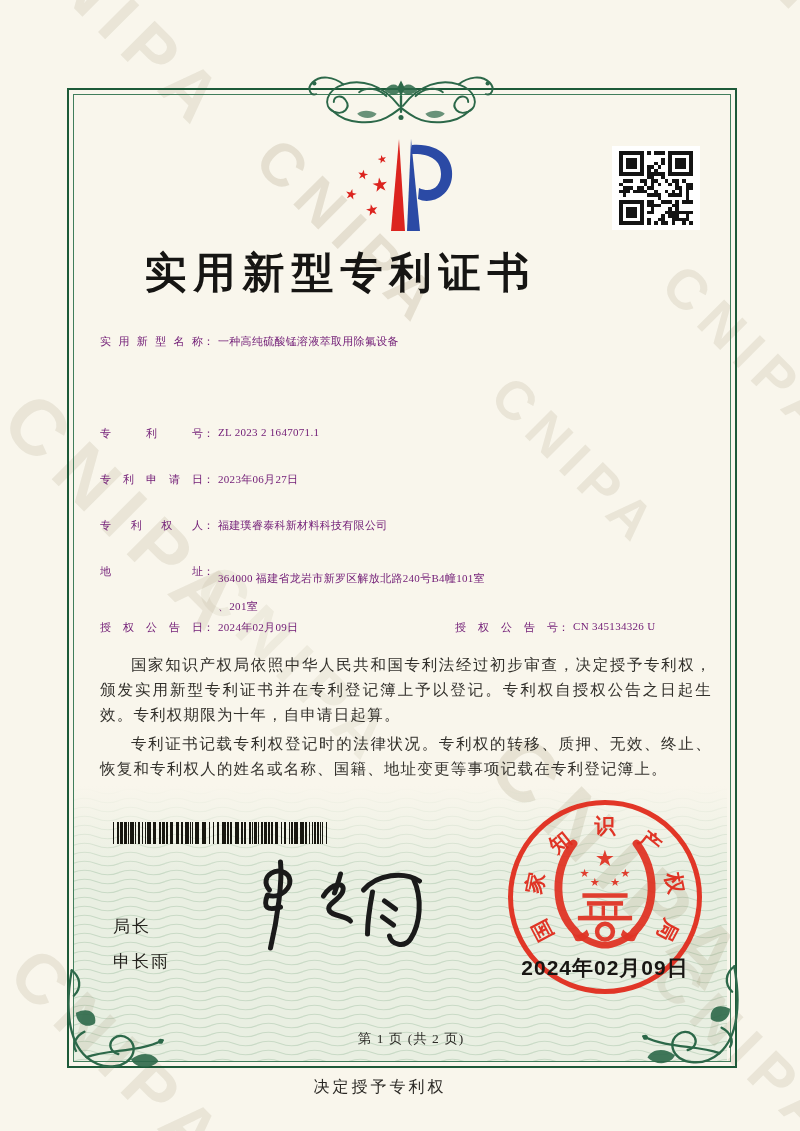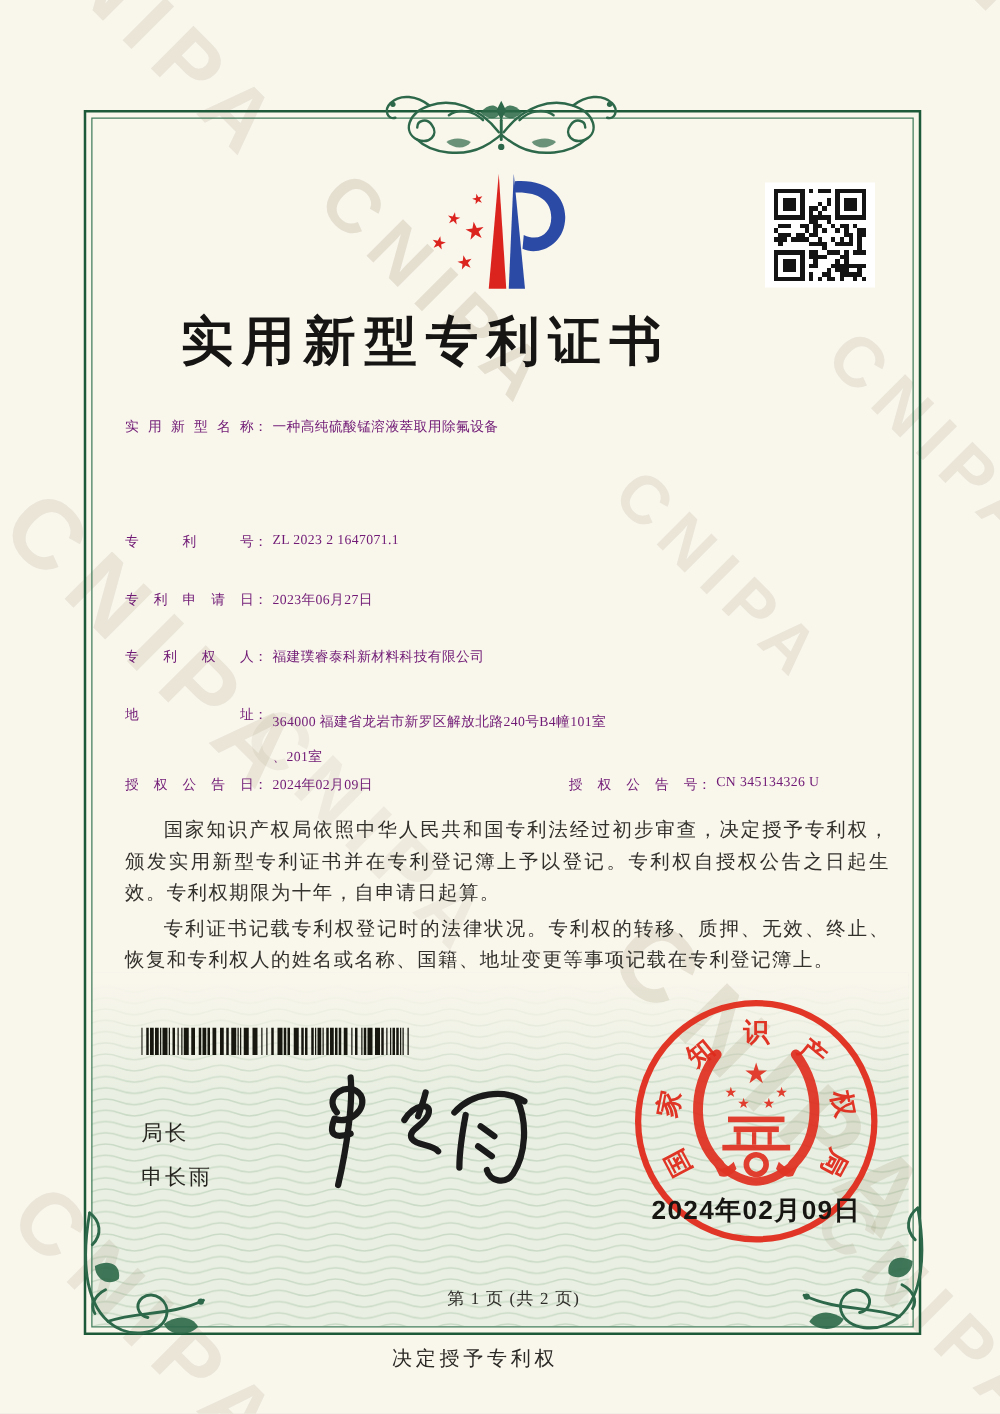--- a/index.html
+++ b/index.html
@@ -39,21 +39,21 @@
   .flabel{display:inline-block;width:103px;text-align:justify;text-align-last:justify;
     vertical-align:top;}
   .fcolon{display:inline-block;vertical-align:top;margin-right:4px;}
   .fvalue{display:inline-block;vertical-align:top;letter-spacing:.3px;max-width:470px;}
   .pair2{position:absolute;left:355px;top:0;white-space:nowrap;}
   .paras{left:100px;top:652px;width:612px;font-size:15.5px;line-height:25px;
     text-align:justify;color:#33312c;letter-spacing:1.2px;}
   .paras p{margin:0 0 4px 0;text-indent:2em;}
   .barcode{left:113px;top:822px;}
   .director{left:113px;font-family:"Liberation Sans","DejaVu Sans",sans-serif;
-    font-size:17px;font-weight:500;letter-spacing:2px;color:#26241f;}
+    font-size:17px;font-weight:500;letter-spacing:2px;color:#26241f;margin-top:20px;}
   .sig{left:225px;top:854px;}
   
   .seal{left:508px;top:800px;width:194px;height:194px;z-index:4;}
   .seal-ring{position:absolute;left:0;top:0;width:194px;height:194px;border-radius:50%;
     border:5.5px solid #e02b1c;box-sizing:border-box;opacity:.95;}
   .seal-char{position:absolute;left:50%;top:50%;width:26px;height:26px;margin:-13px 0 0 -13px;
     display:flex;align-items:center;justify-content:center;font-size:21px;font-weight:bold;
     color:#e02b1c;opacity:.95;}
   .emblem{position:absolute;left:40px;top:30px;opacity:.95;}
   .seal-date{position:absolute;left:-10px;right:-10px;bottom:12px;text-align:center;

